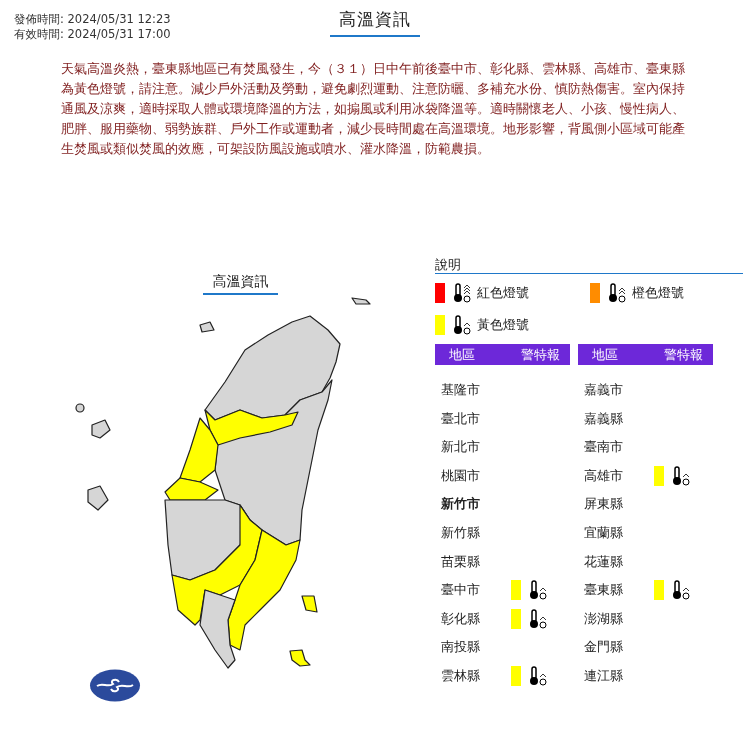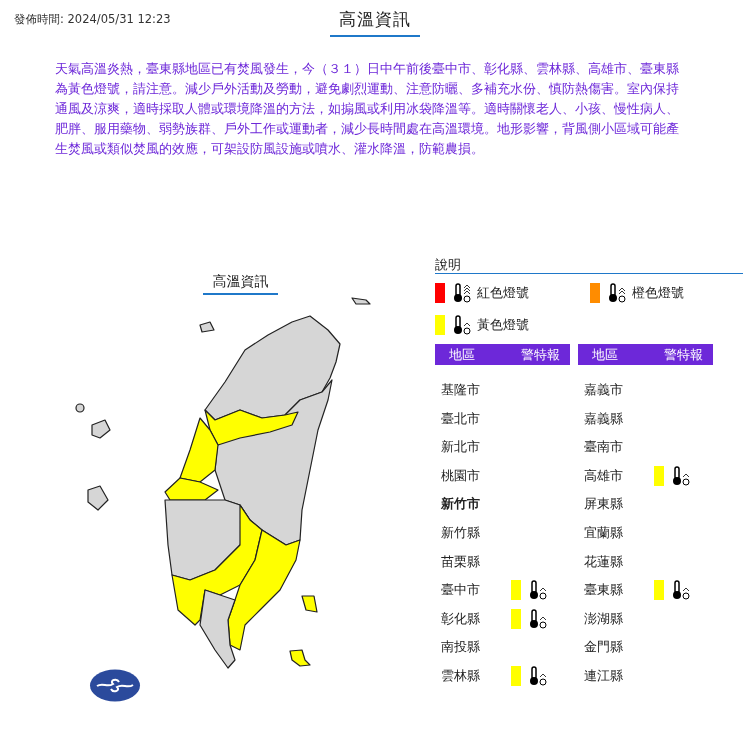--- a/index.html
+++ b/index.html
@@ -1,39 +1,40 @@
 <!DOCTYPE html>
 <html><head>
 <meta charset="utf-8">
 <style>
   html, body { margin:0; padding:0; background:#fff; }
   body { width:750px; height:750px; position:relative; overflow:hidden; font-family:"DejaVu Sans", sans-serif; color:#222; }
   .meta { position:absolute; left:14px; top:12px; font-size:11.5px; line-height:15px; color:#333; }
   .main-title { position:absolute; left:330px; top:8px; width:90px; text-align:center; font-size:17px; color:#222; border-bottom:2px solid #1f78c9; padding-bottom:4px; letter-spacing:1px; }
-  .desc { position:absolute; left:55px; top:59px; width:630px; font-size:13px; line-height:20px; color:#6d28d9; }
+  .desc { position:absolute; left:61px; top:59px; width:630px; font-size:13px; line-height:20px; color:#7f1d1d; }
   .map-title { position:absolute; left:203px; top:273px; width:75px; text-align:center; font-size:14px; border-bottom:2px solid #1f78c9; padding-bottom:2px; }
   .map { position:absolute; left:60px; top:290px; width:330px; height:420px; }
   .logo { position:absolute; left:89px; top:668px; width:52px; height:35px; }
   .legend-title { position:absolute; left:435px; top:256px; font-size:13px; }
   .legend-line { position:absolute; left:435px; top:273px; width:308px; height:1px; background:#1f78c9; }
   .legend-item { position:absolute; display:flex; align-items:center; font-size:13px; }
   .swatch { width:10px; height:20px; margin-right:6px; }
   .therm { width:22px; height:22px; margin-right:4px; }
   .thead { position:absolute; top:344px; height:21px; background:#6d28d9; color:#fff; font-size:13px; display:flex; align-items:center; }
   .thead span { display:inline-block; }
   .row { position:absolute; height:28px; font-size:13px; display:flex; align-items:center; }
   .row .name { width:70px; }
   .row .warn { display:flex; align-items:center; }
   .row .warn .swatch { width:10px; height:20px; margin-right:6px; }
 </style>
 </head>
 <body>
 
 <div class="meta">
   <div><span>發佈時間:</span> <span>2024/05/31 12:23</span></div>
+  <div><span>有效時間:</span> <span>2024/05/31 17:00</span></div>
 </div>
 
 <div class="main-title">高溫資訊</div>
 
 <div class="desc">天氣高溫炎熱，臺東縣地區已有焚風發生，今（３１）日中午前後臺中市、彰化縣、雲林縣、高雄市、臺東縣為黃色燈號，請注意。減少戶外活動及勞動，避免劇烈運動、注意防曬、多補充水份、慎防熱傷害。室內保持通風及涼爽，適時採取人體或環境降溫的方法，如搧風或利用冰袋降溫等。適時關懷老人、小孩、慢性病人、肥胖、服用藥物、弱勢族群、戶外工作或運動者，減少長時間處在高溫環境。地形影響，背風側小區域可能產生焚風或類似焚風的效應，可架設防風設施或噴水、灌水降溫，防範農損。</div>
 
 <div class="map-title">高溫資訊</div>
 
 <svg class="map" viewBox="60 290 330 420">
   <g stroke="#222" stroke-width="1.2" stroke-linejoin="round">

